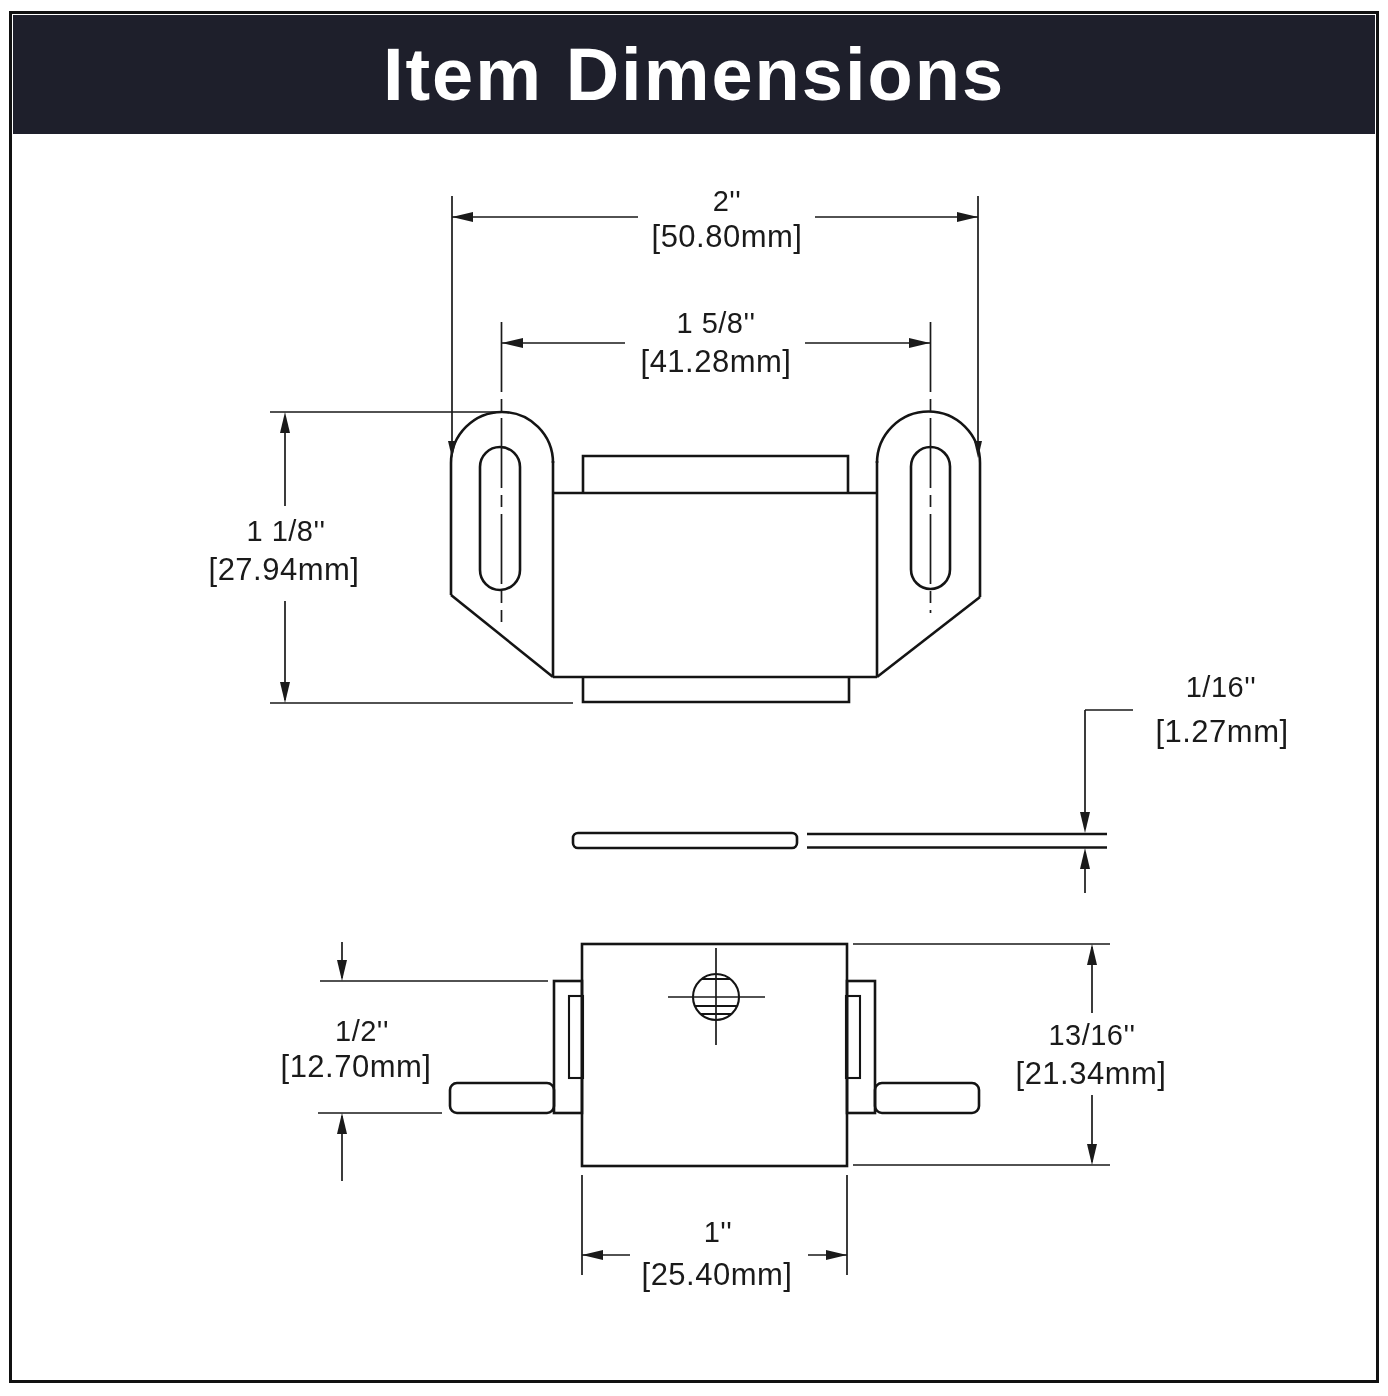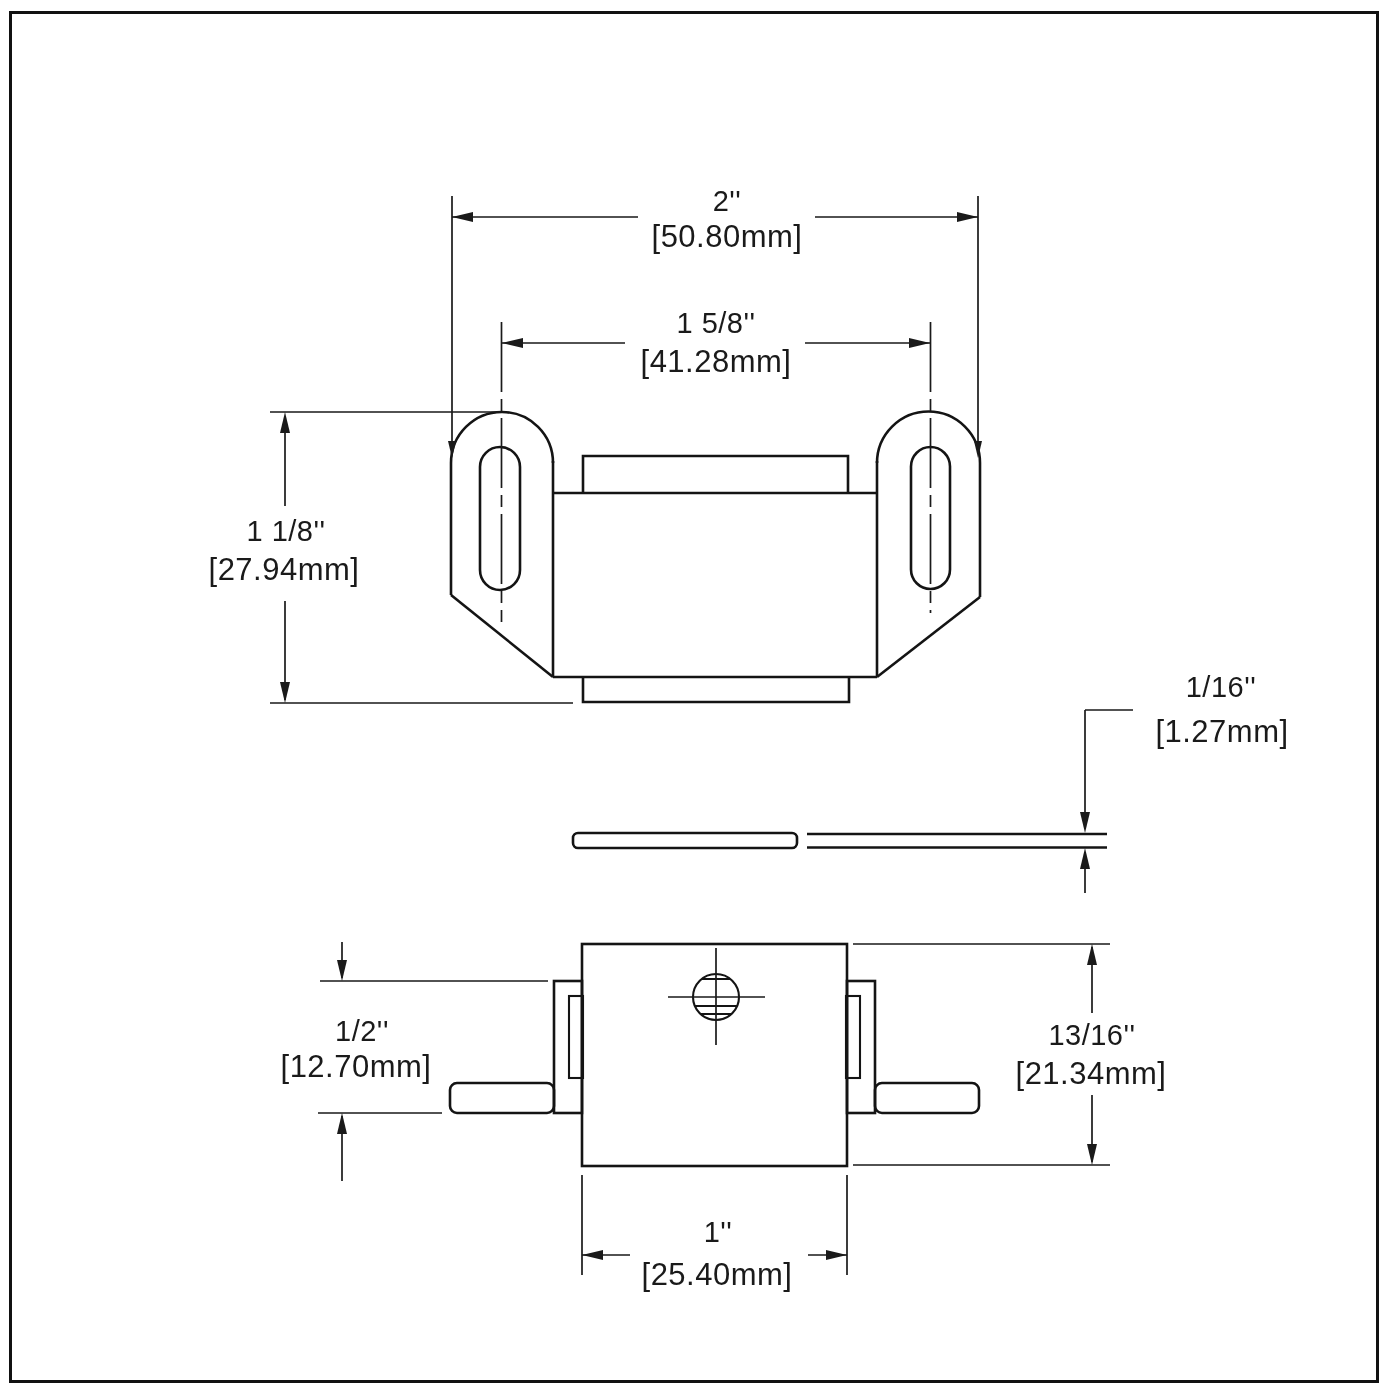--- a/index.html
+++ b/index.html
@@ -18,20 +18,23 @@
   .arrow{fill:#1a1a1a;stroke:none;}
   text{fill:#1a1a1a;letter-spacing:0.5px;}
   .tin{font-size:29px;text-anchor:middle;}
   .tmm{font-size:31px;text-anchor:middle;}
 </style>
 </head>
 <body>
 
 <div id="page">
   <div id="frame"></div>
+  <div id="header">
+    <span class="title">Item Dimensions</span>
+  </div>
 
   <svg width="1388" height="1396" viewBox="0 0 1388 1396">
 
     <g>
       <path class="part" d="M 451,595 L 451,463 A 51,51 0 0 1 553,463"></path>
       <path class="part" d="M 451,595 L 553,677"></path>
       <path class="part" d="M 553,461 L 553,677"></path>
       <path class="part" d="M 553,493 L 877,493"></path>
       <path class="part" d="M 553,677 L 877,677"></path>
       <path class="part" d="M 583,493 L 583,456 L 848,456 L 848,493"></path>

